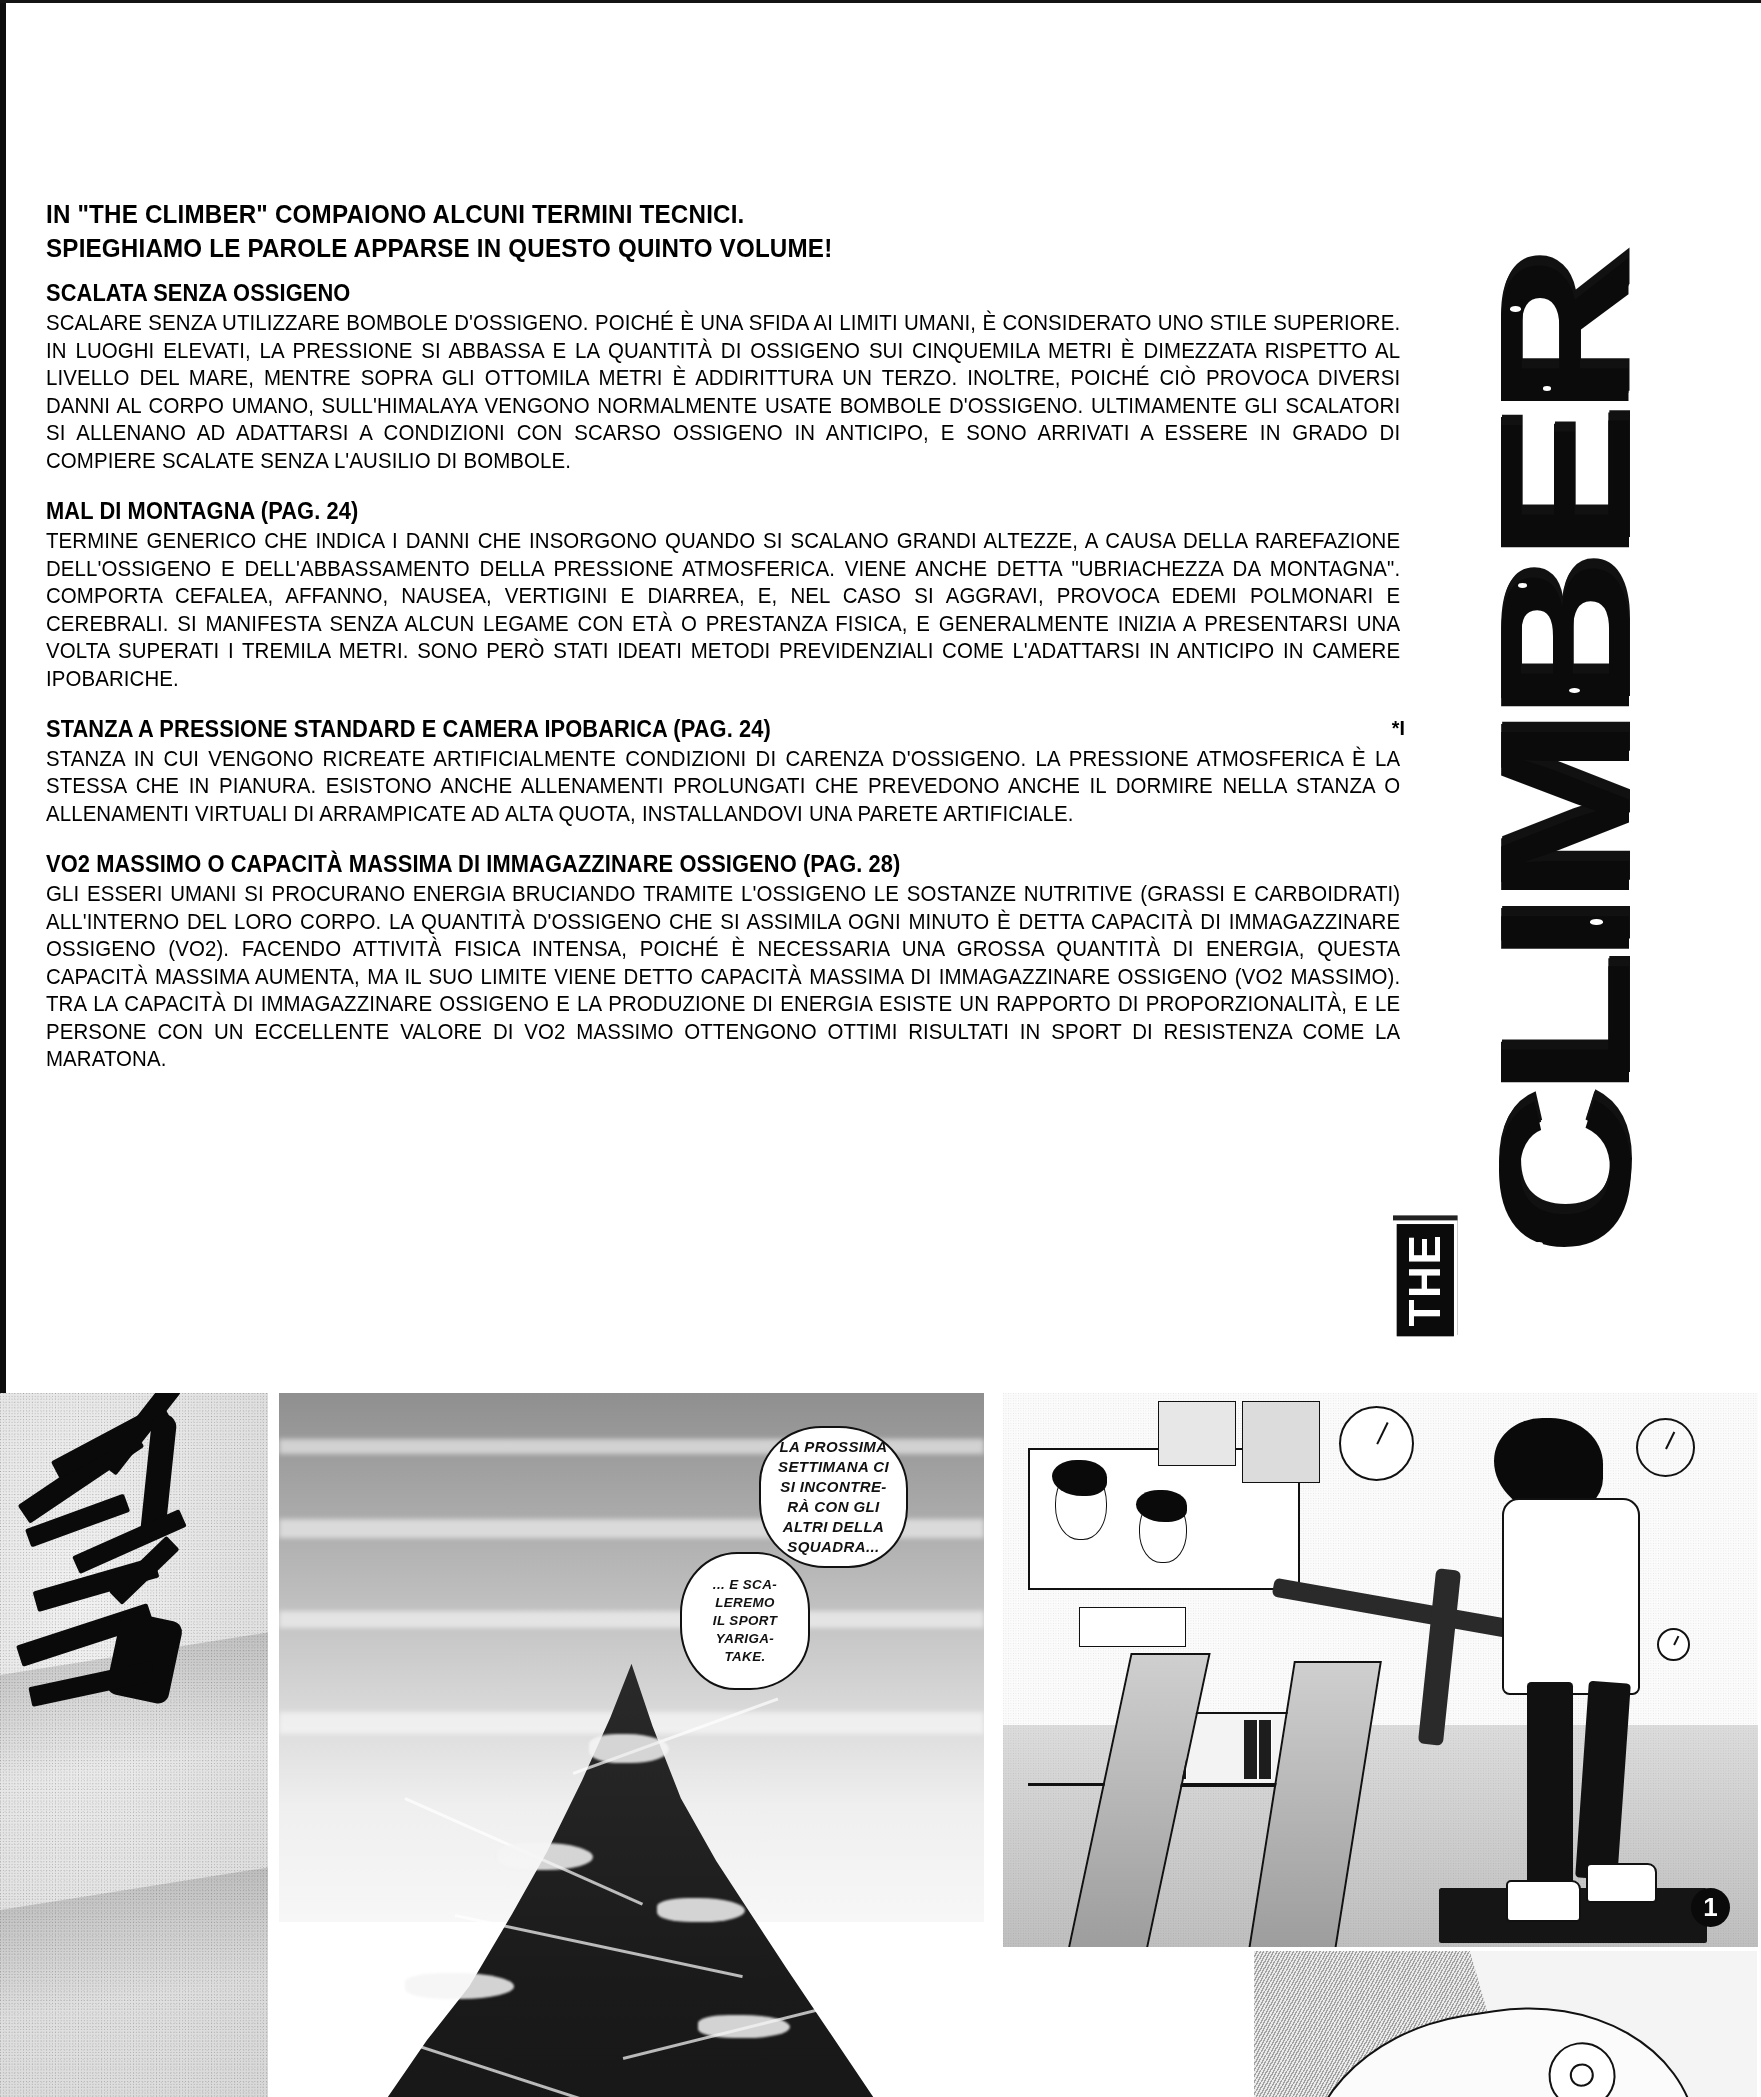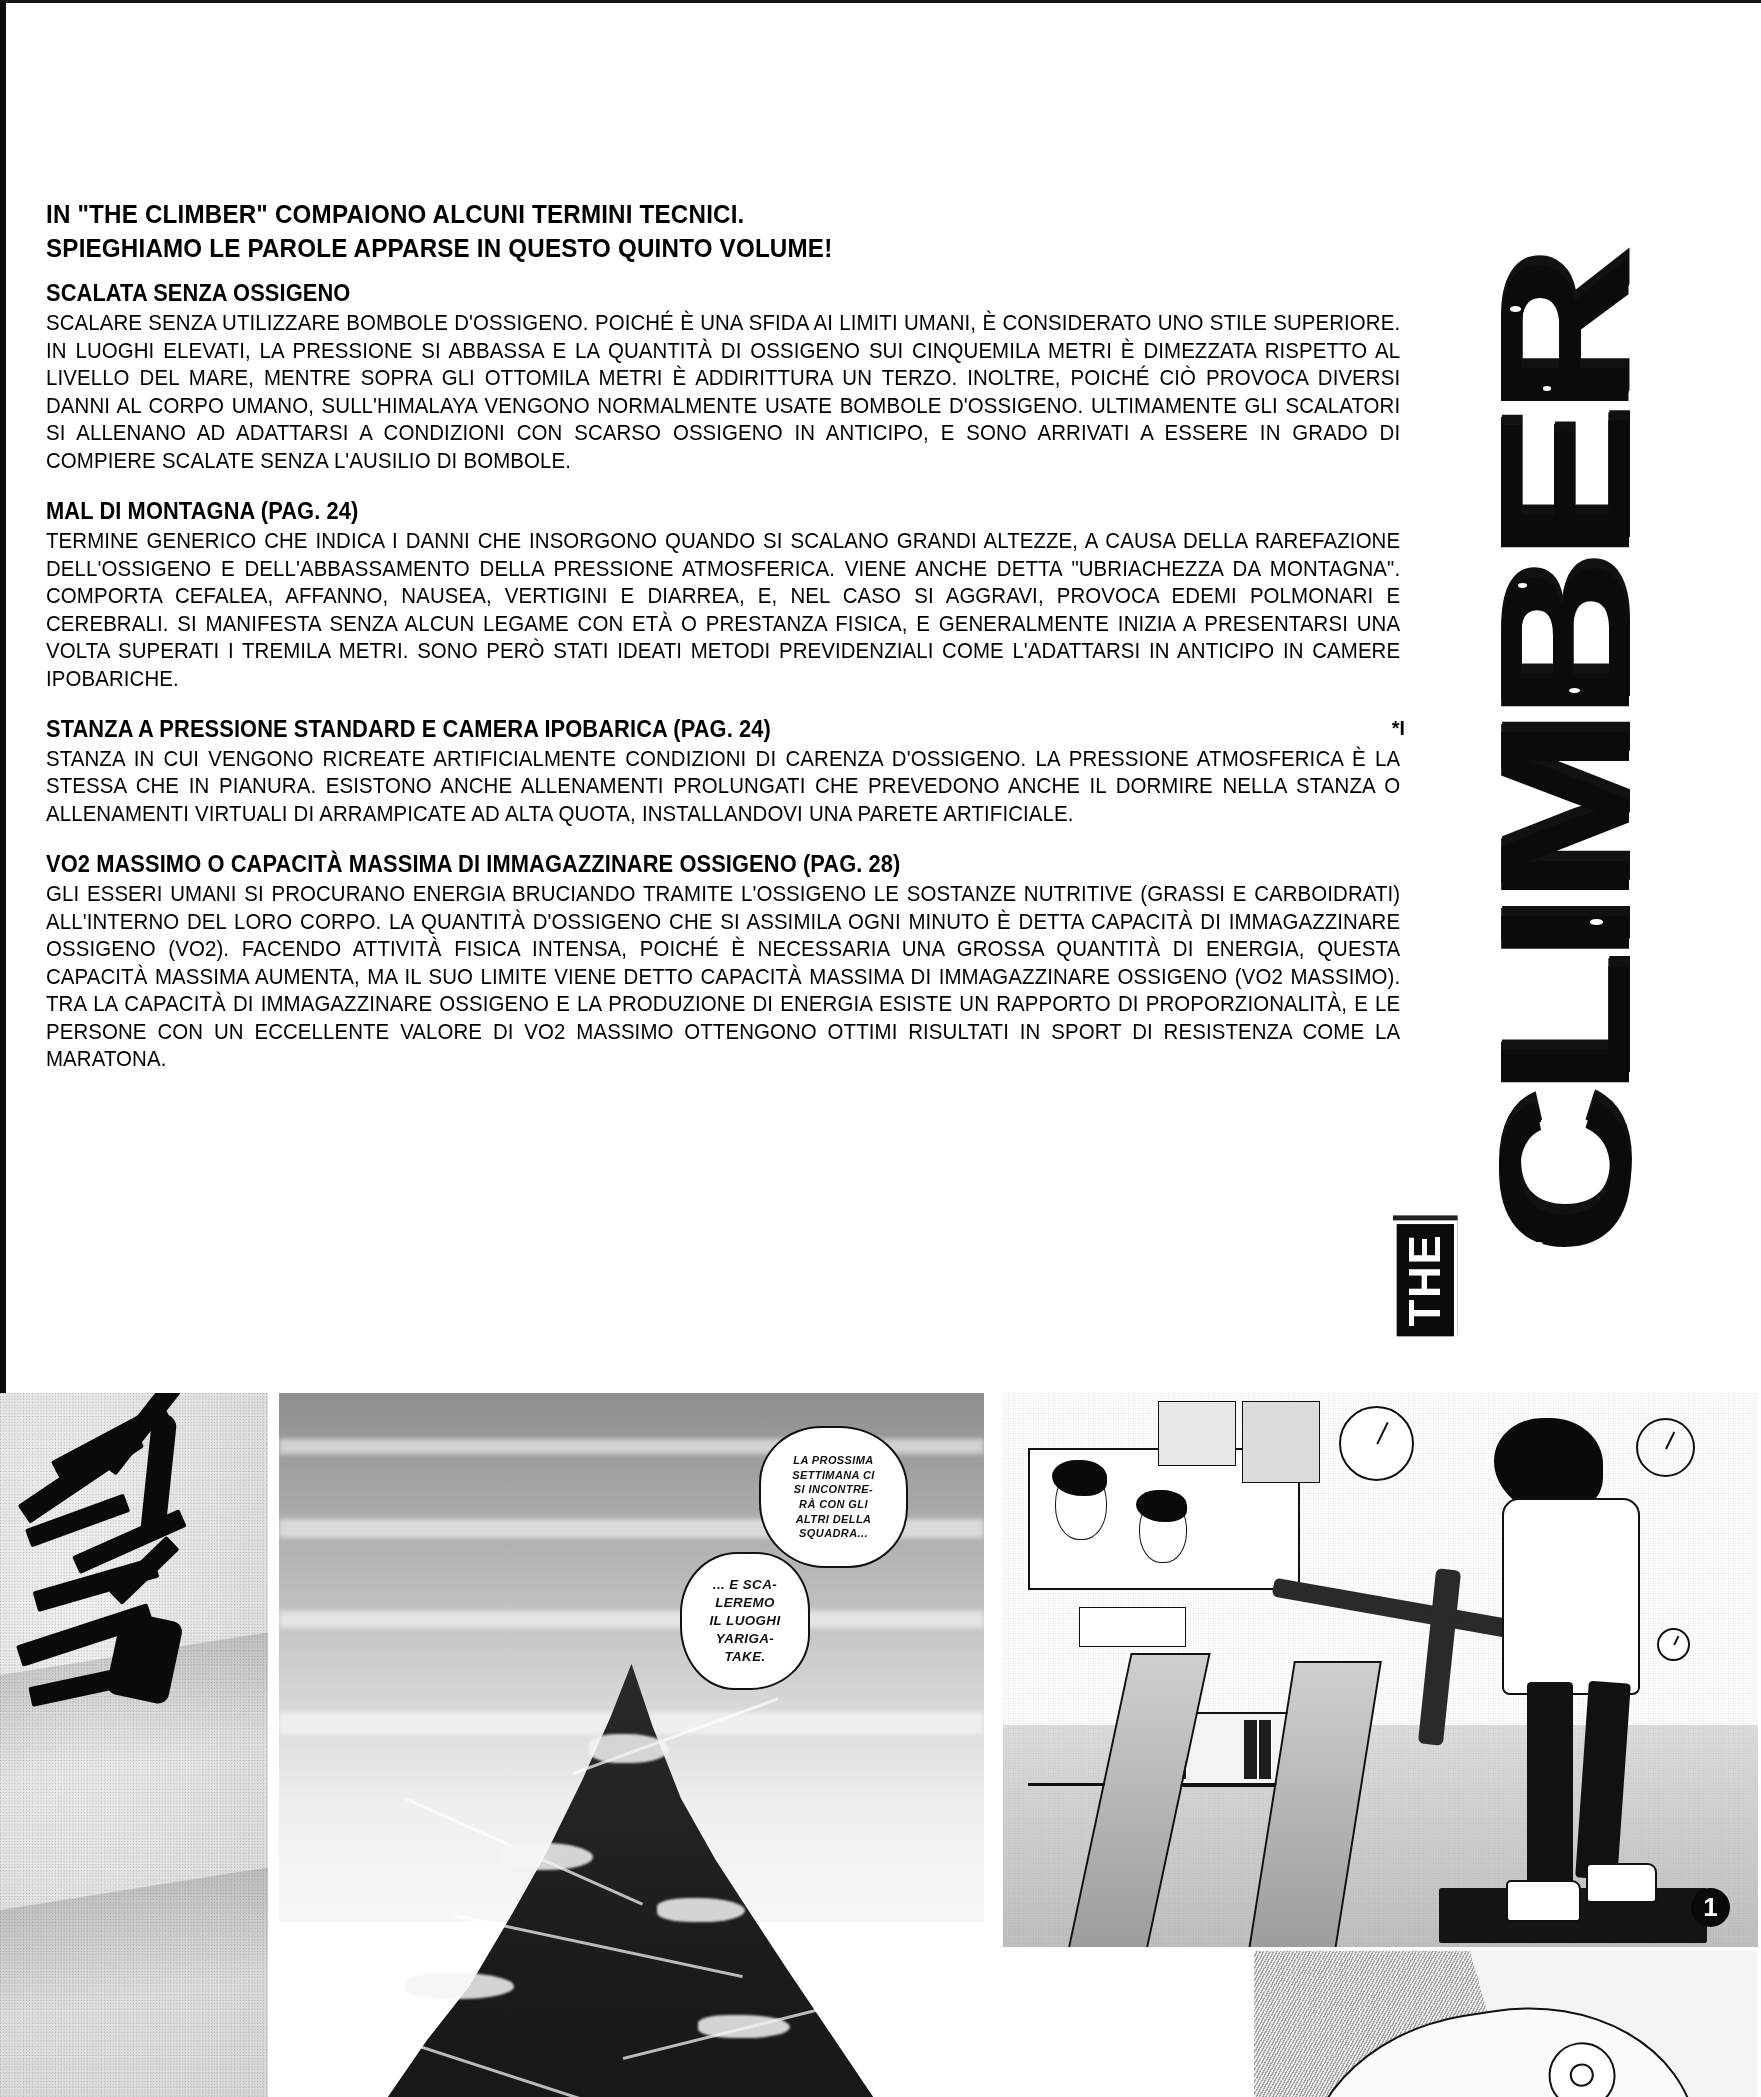--- a/index.html
+++ b/index.html
@@ -259,21 +259,21 @@
     font-style:italic;
     text-align:center;
     color:#111;
     display:flex;align-items:center;justify-content:center;
   }
   .bubble span{display:block;white-space:pre-line;}
 
   #bub1{
     left:759px;top:1426px;width:145px;height:138px;
     border-radius:42% 46% 40% 44%/40% 44% 42% 46%;
-    font-size:11px;line-height:1.33;letter-spacing:0.4px;
+    font-size:15px;line-height:1.33;letter-spacing:0.4px;
   }
   #bub2{
     left:680px;top:1552px;width:126px;height:134px;
     border-radius:44% 40% 46% 42%/44% 42% 40% 46%;
     font-size:13.4px;line-height:1.33;letter-spacing:0.4px;
   }
 </style>
 </head>
 <body>
 
@@ -449,19 +449,19 @@
     <span>LA PROSSIMA
 SETTIMANA CI
 SI INCONTRE-
 RÀ CON GLI
 ALTRI DELLA
 SQUADRA...</span>
   </div>
   <div class="bubble" id="bub2">
     <span>... E SCA-
 LEREMO
-IL LUOGHI
+IL SPORT
 YARIGA-
 TAKE.</span>
   </div>
 
 </div>
 
 
 </body></html>

